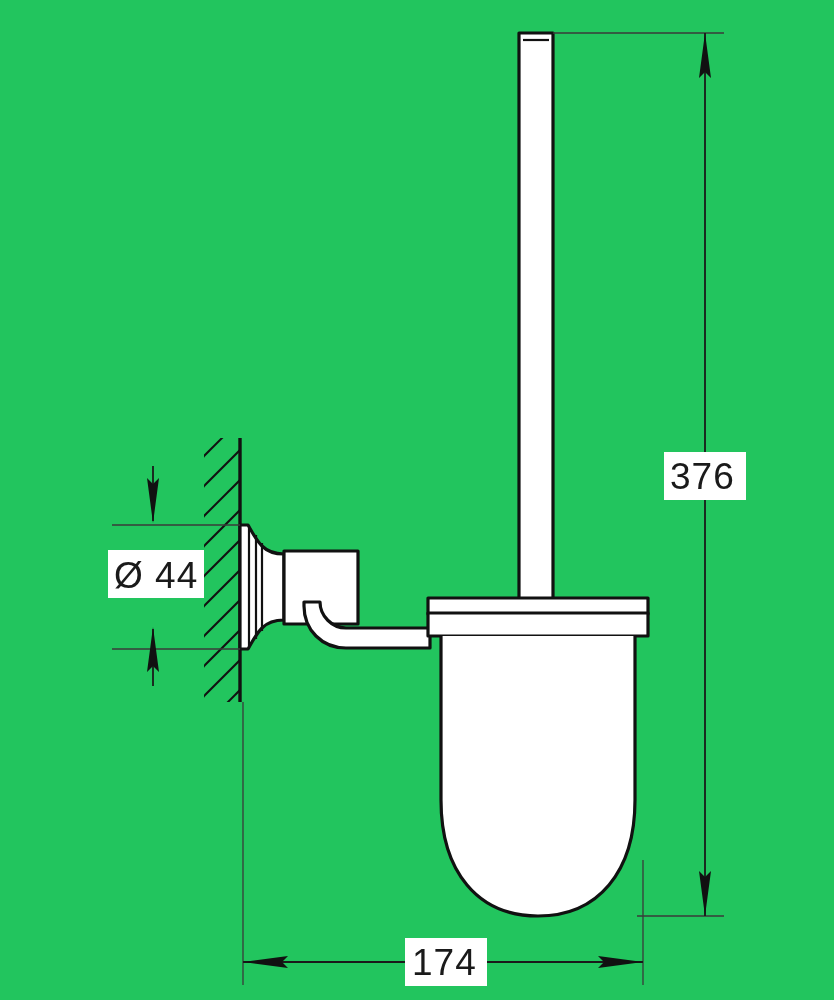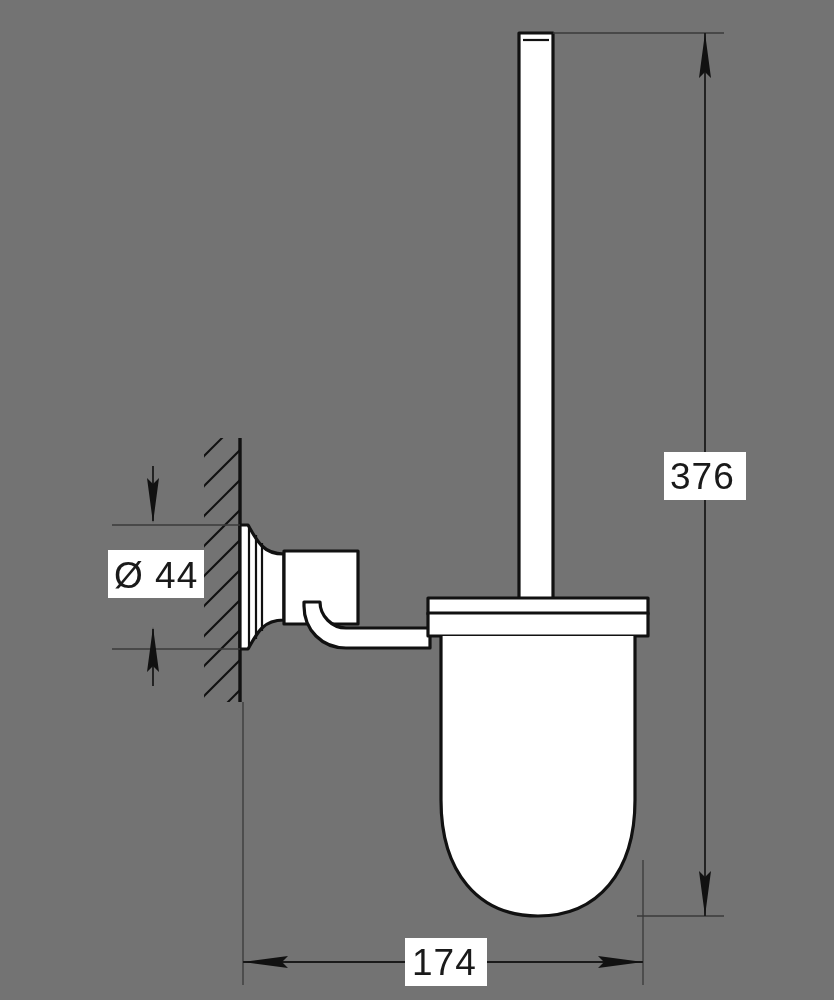--- a/index.html
+++ b/index.html
@@ -7,21 +7,21 @@
     padding: 0;
     background: #ffffff;
   }
   body {
     font-family: "Liberation Sans", sans-serif;
   }
   #drawing-root {
     position: relative;
     width: 834px;
     height: 1000px;
-    background: #737373;
+    background: #22c55e;
     overflow: hidden;
   }
   svg#tech-drawing {
     display: block;
     width: 834px;
     height: 1000px;
   }
   .dim-text {
     font-family: "Liberation Sans", sans-serif;
     font-size: 37px;

